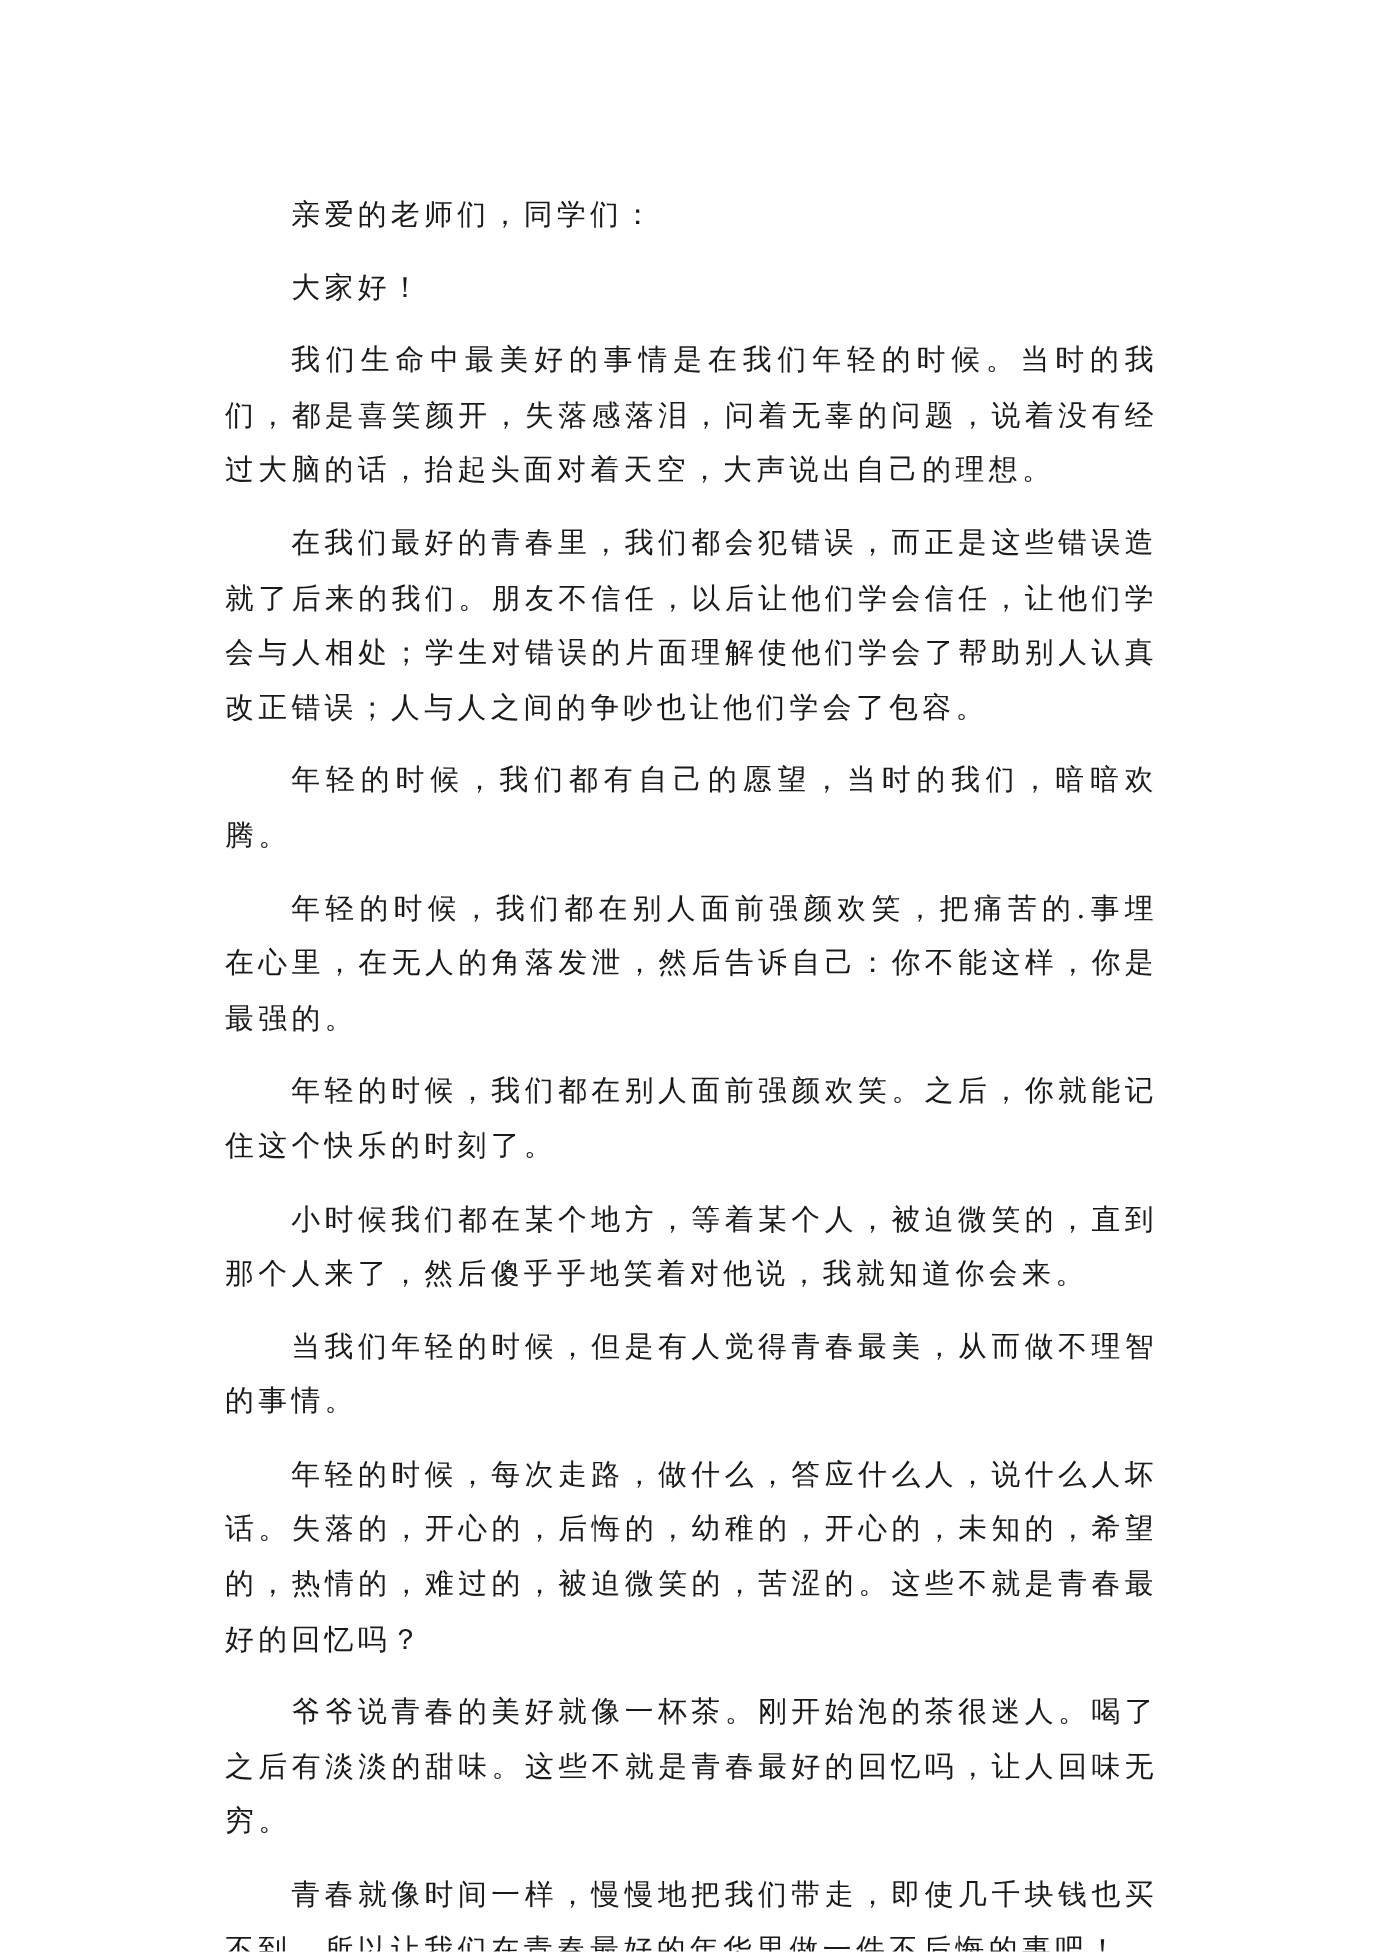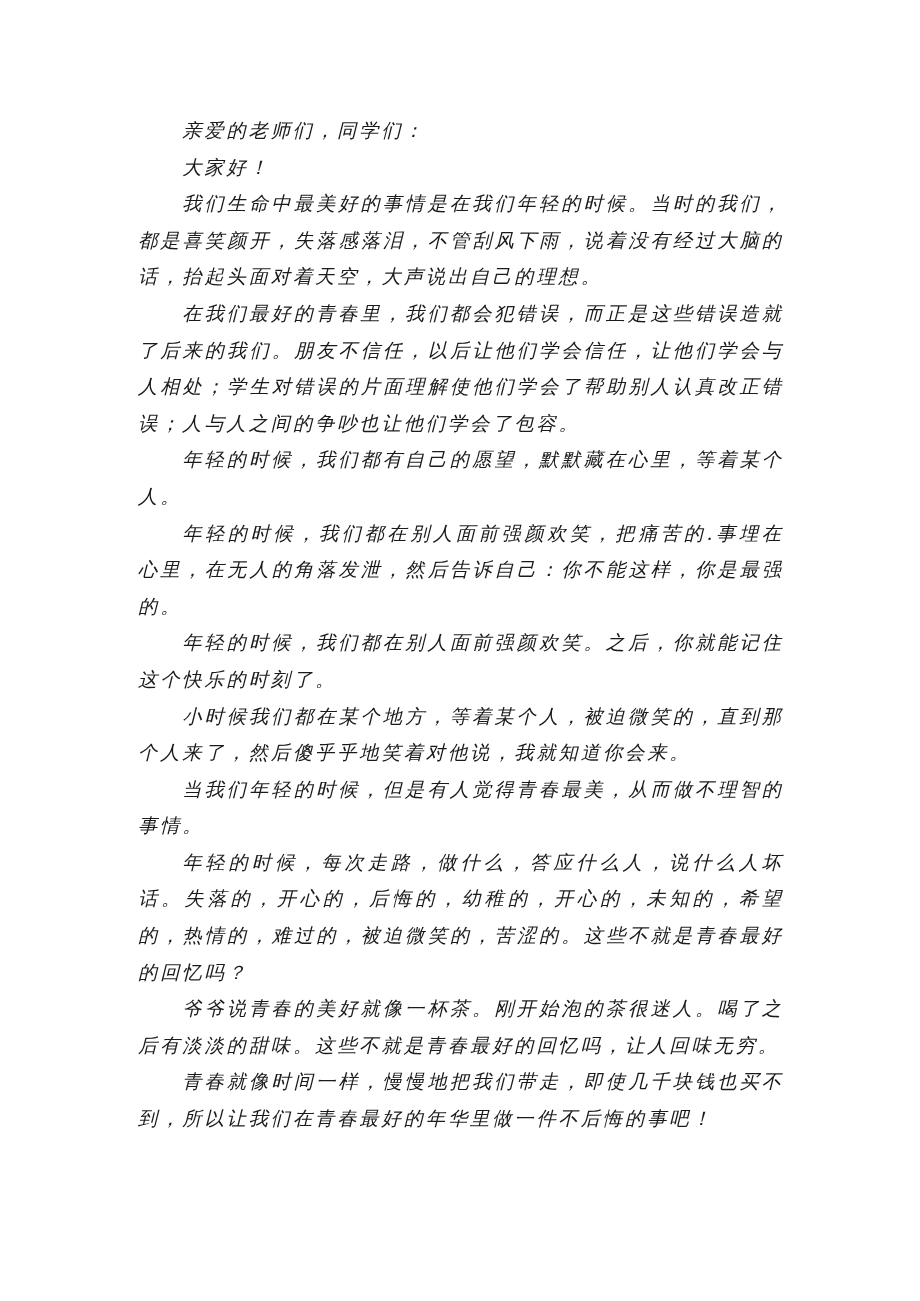--- a/index.html
+++ b/index.html
@@ -9,36 +9,35 @@
     left: 138px;
     top: 113px;
     width: 646px;
     font-family: "DejaVu Serif", "Liberation Serif", serif;
     font-size: 19.2px;
     line-height: 36.6px;
     color: #1a1a1a;
     letter-spacing: 2.95px;
   }
   .para {
-    margin: 0;
+    margin: 12px;
     text-indent: 2.3em;
     text-align: justify;
     word-break: break-all;
-    font-style: italic;
   }
 </style>
 </head>
 <body>
 
 <div class="page">
   <p class="para">亲爱的老师们，同学们：</p>
   <p class="para">大家好！</p>
-  <p class="para">我们生命中最美好的事情是在我们年轻的时候。当时的我们，都是喜笑颜开，失落感落泪，不管刮风下雨，说着没有经过大脑的话，抬起头面对着天空，大声说出自己的理想。</p>
+  <p class="para">我们生命中最美好的事情是在我们年轻的时候。当时的我们，都是喜笑颜开，失落感落泪，问着无辜的问题，说着没有经过大脑的话，抬起头面对着天空，大声说出自己的理想。</p>
   <p class="para">在我们最好的青春里，我们都会犯错误，而正是这些错误造就了后来的我们。朋友不信任，以后让他们学会信任，让他们学会与人相处；学生对错误的片面理解使他们学会了帮助别人认真改正错误；人与人之间的争吵也让他们学会了包容。</p>
-  <p class="para">年轻的时候，我们都有自己的愿望，默默藏在心里，等着某个人。</p>
+  <p class="para">年轻的时候，我们都有自己的愿望，当时的我们，暗暗欢腾。</p>
   <p class="para">年轻的时候，我们都在别人面前强颜欢笑，把痛苦的.事埋在心里，在无人的角落发泄，然后告诉自己：你不能这样，你是最强的。</p>
   <p class="para">年轻的时候，我们都在别人面前强颜欢笑。之后，你就能记住这个快乐的时刻了。</p>
   <p class="para">小时候我们都在某个地方，等着某个人，被迫微笑的，直到那个人来了，然后傻乎乎地笑着对他说，我就知道你会来。</p>
   <p class="para">当我们年轻的时候，但是有人觉得青春最美，从而做不理智的事情。</p>
   <p class="para">年轻的时候，每次走路，做什么，答应什么人，说什么人坏话。失落的，开心的，后悔的，幼稚的，开心的，未知的，希望的，热情的，难过的，被迫微笑的，苦涩的。这些不就是青春最好的回忆吗？</p>
   <p class="para">爷爷说青春的美好就像一杯茶。刚开始泡的茶很迷人。喝了之后有淡淡的甜味。这些不就是青春最好的回忆吗，让人回味无穷。</p>
   <p class="para">青春就像时间一样，慢慢地把我们带走，即使几千块钱也买不到，所以让我们在青春最好的年华里做一件不后悔的事吧！</p>
 
 </div>
 

